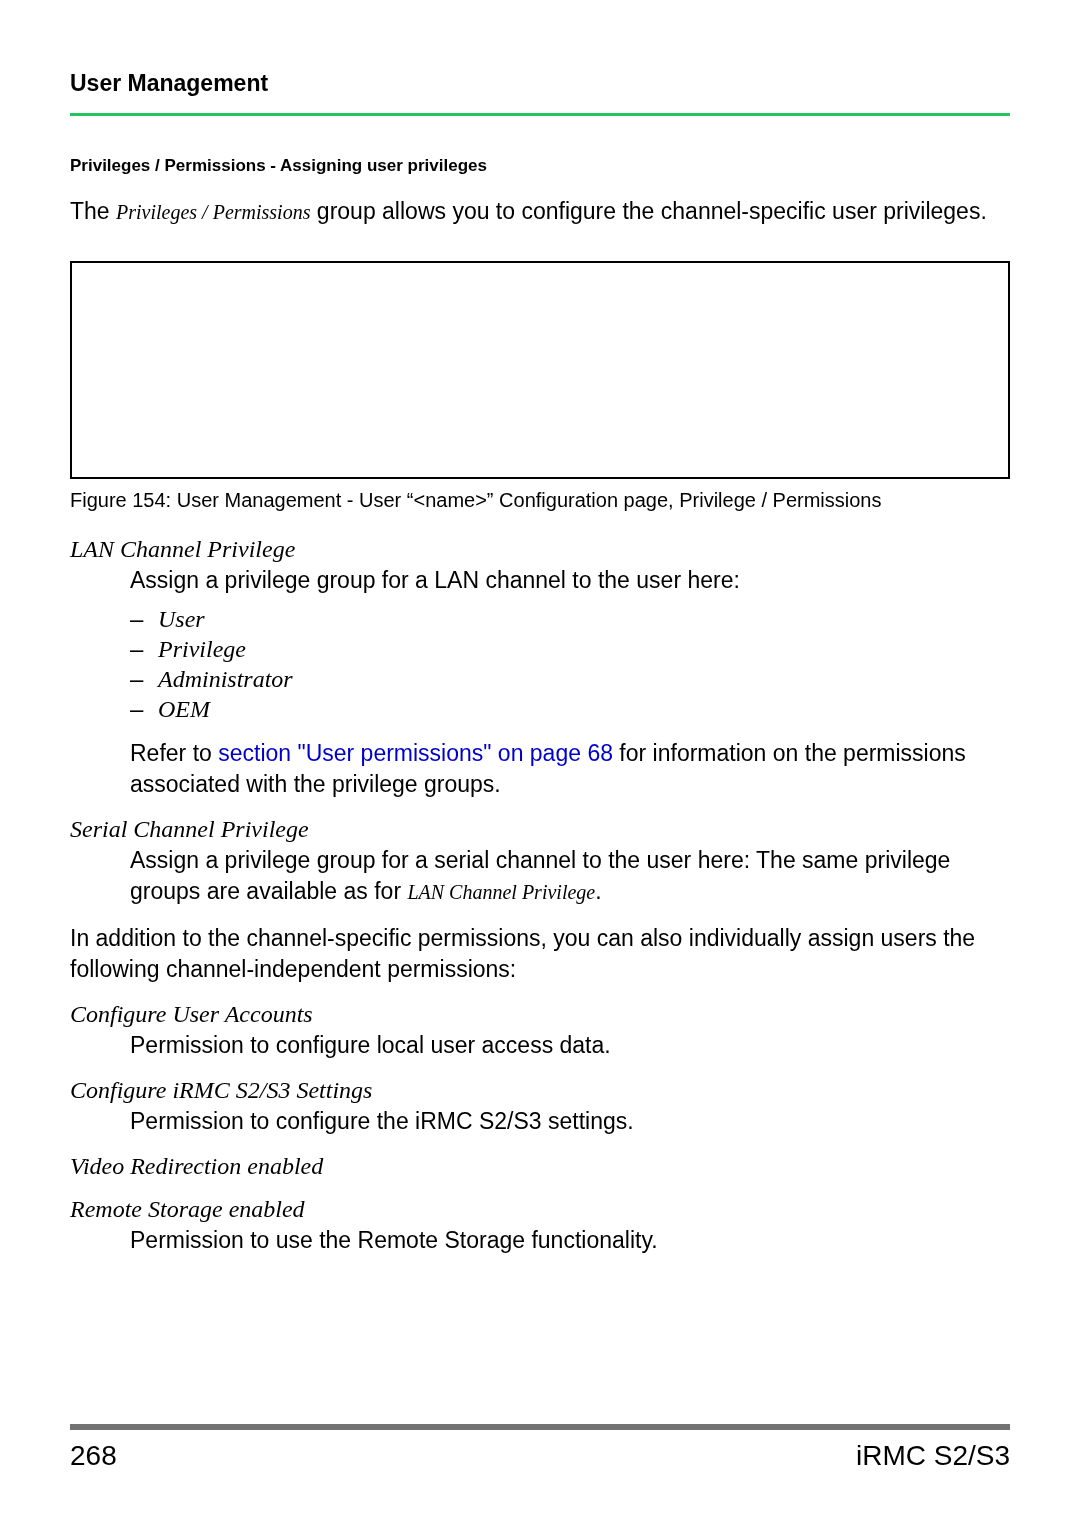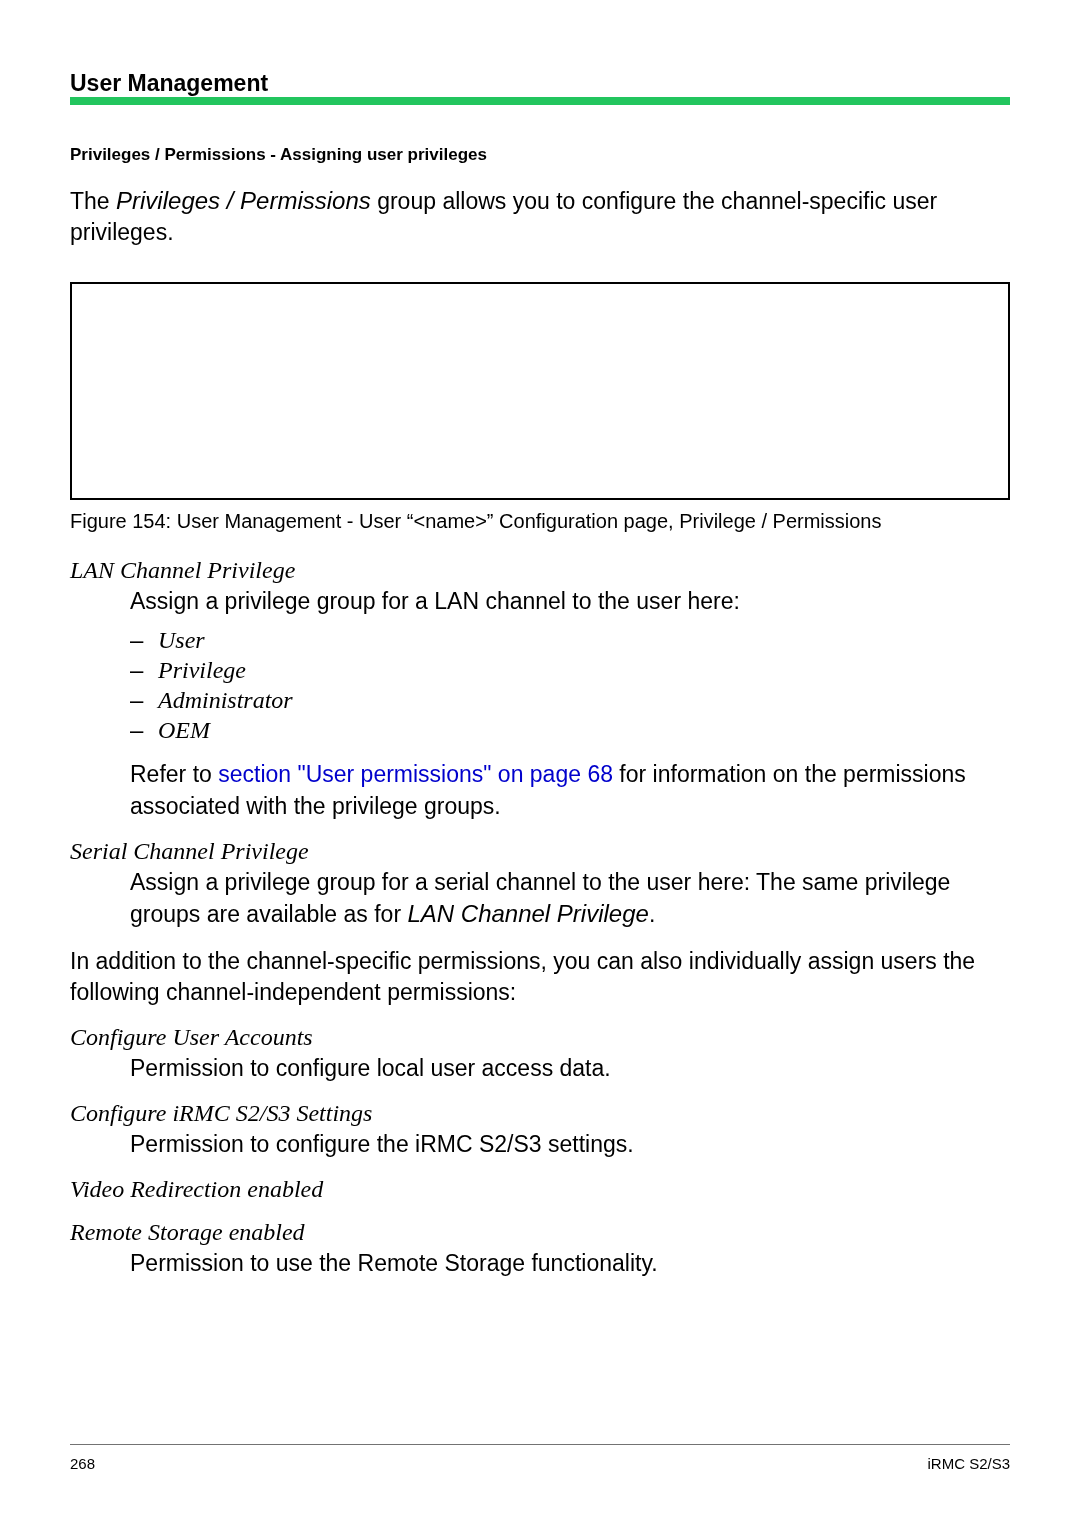--- a/index.html
+++ b/index.html
@@ -6,38 +6,38 @@
   html, body { width: 1080px; height: 1526px; background: #fff; }
   body {
     font-family: Arial, Helvetica, sans-serif;
     color: #000;
     padding: 70px 70px 0 70px;
     position: relative;
   }
   .header-title {
     font-weight: bold;
     font-size: 23px;
-    padding-bottom: 0;
-    border-bottom: 8px solid #22c55e;
+    padding-bottom: 16px;
+    border-bottom: 3px solid #22c55e;
     margin-bottom: 40px;
   }
   .section-title {
     font-weight: bold;
     font-size: 17px;
     margin-bottom: 20px;
   }
   .para {
     font-size: 23px;
     line-height: 1.35;
     margin-bottom: 16px;
   }
   .serif-italic {
-    font-family: Liberation Sans, sans-serif;
+    font-family: Liberation Serif, serif;
     font-style: italic;
-    font-size: 24px;
+    font-size: 20px;
   }
   .figure-box {
     border: 2px solid #000;
     height: 218px;
     margin-top: 34px;
     margin-bottom: 10px;
   }
   .figure-caption {
     font-size: 20px;
     margin-bottom: 24px;
@@ -68,23 +68,23 @@
     font-style: normal;
     width: 28px;
     flex-shrink: 0;
   }
   .link { color: #0000cc; }
   .footer {
     position: absolute;
     left: 70px;
     right: 70px;
     bottom: 54px;
-    border-top: 1px solid #737373;
+    border-top: 6px solid #737373;
     padding-top: 10px;
-    font-size: 15px;
+    font-size: 28px;
     display: flex;
     justify-content: space-between;
   }
 </style>
 </head>
 <body>
 
 <div class="header-title">User Management</div>
 
 <div class="section-title">Privileges / Permissions - Assigning user privileges</div>

